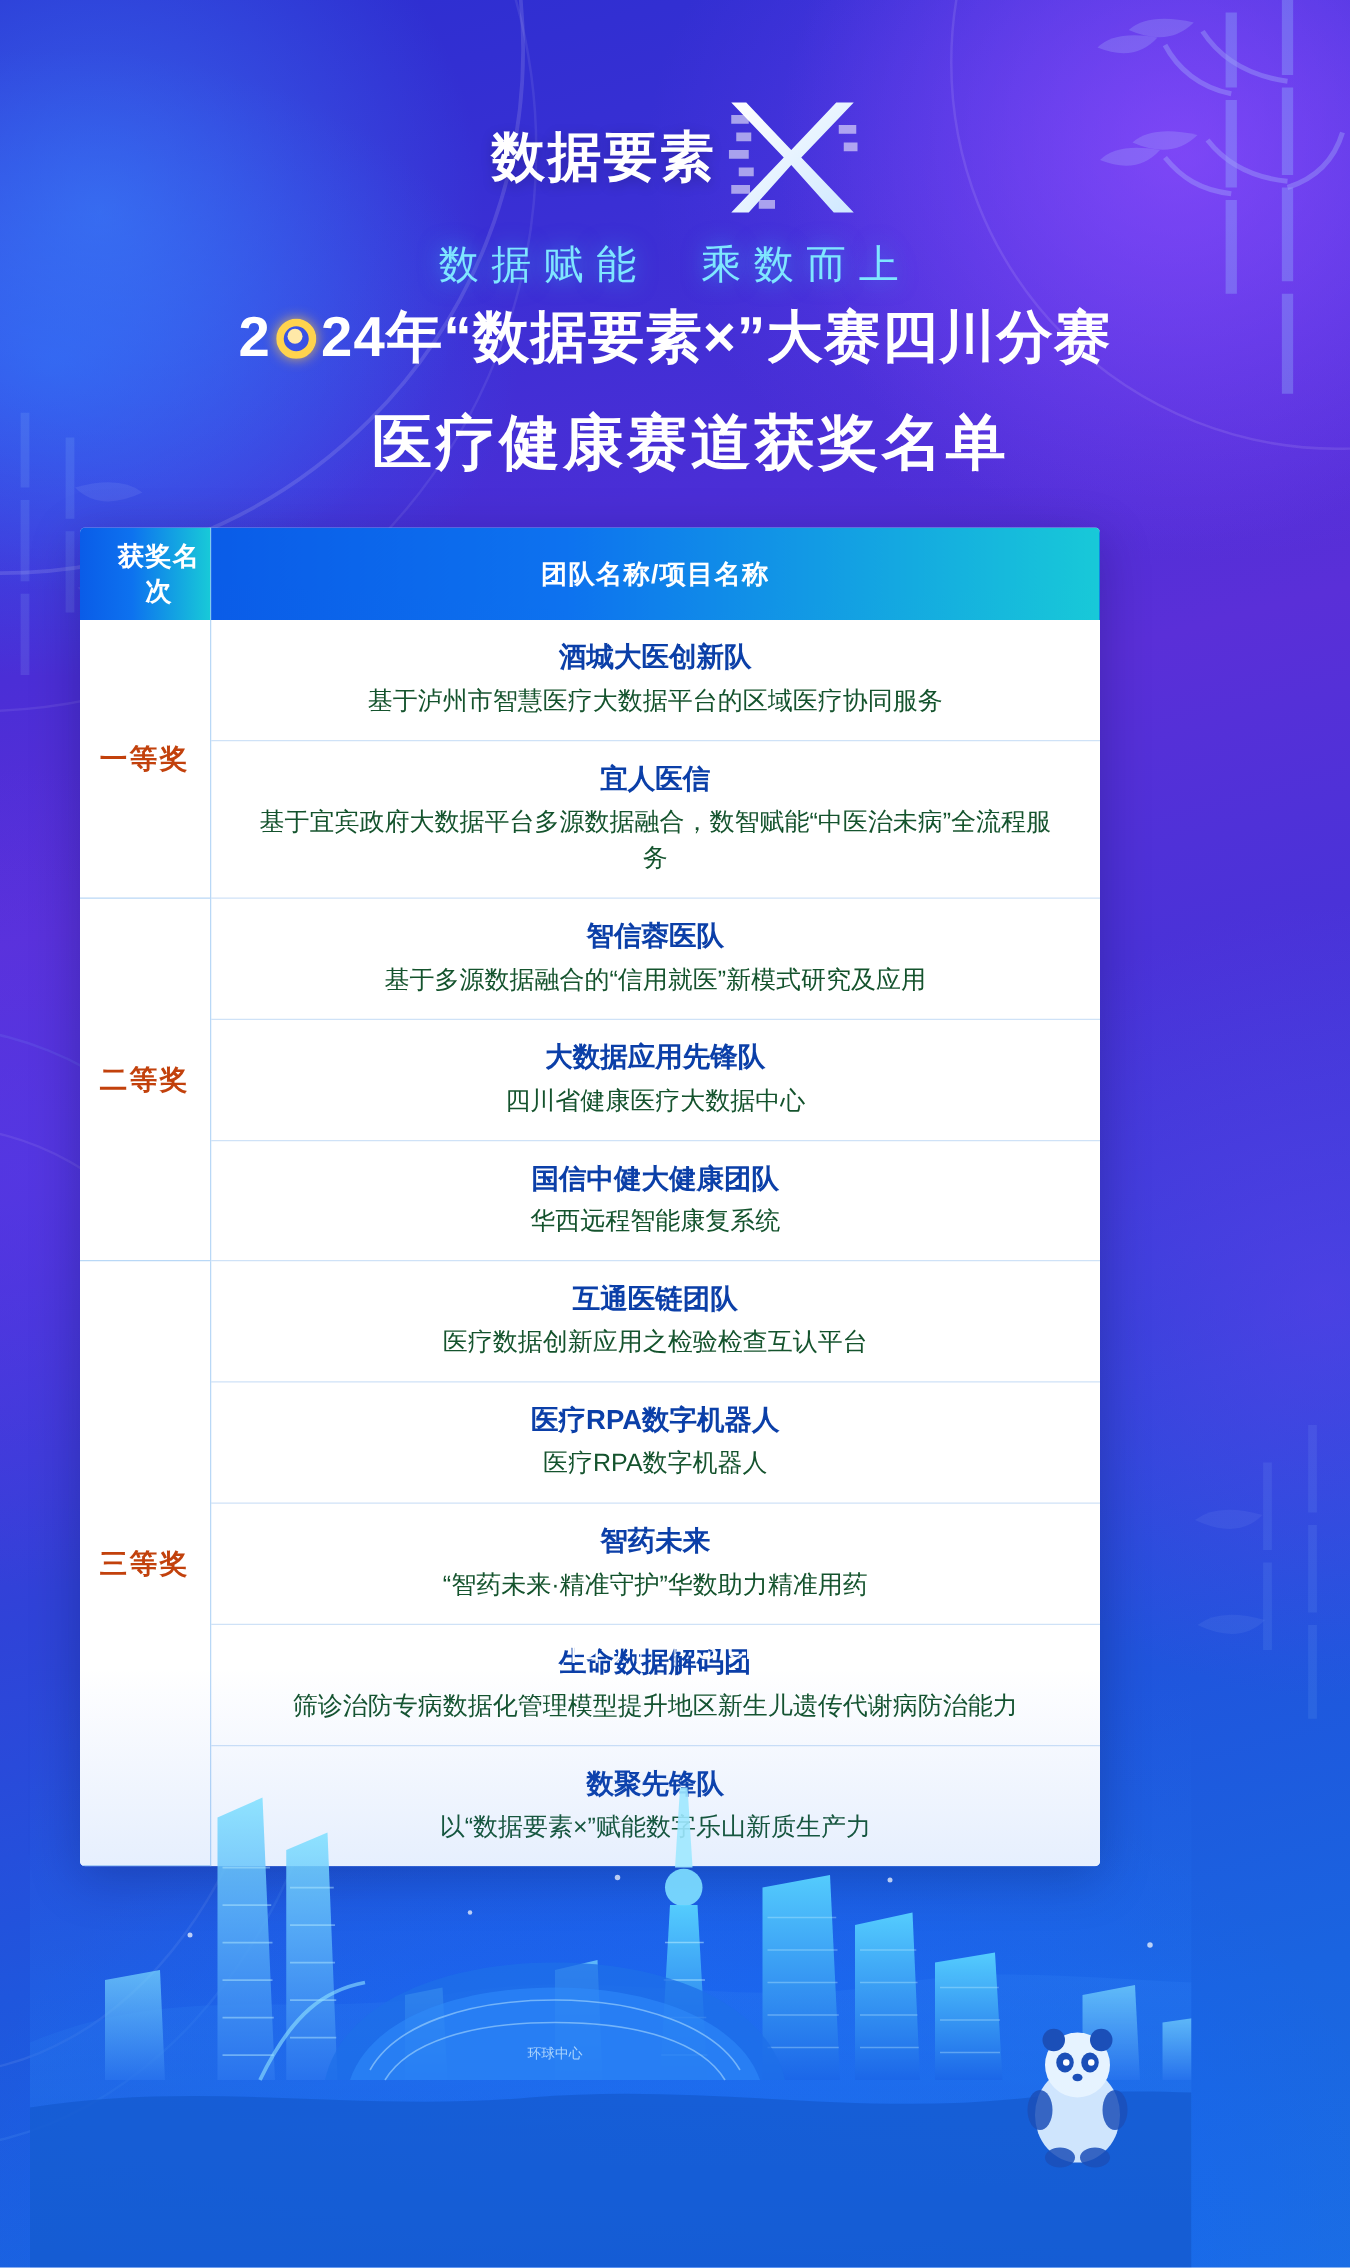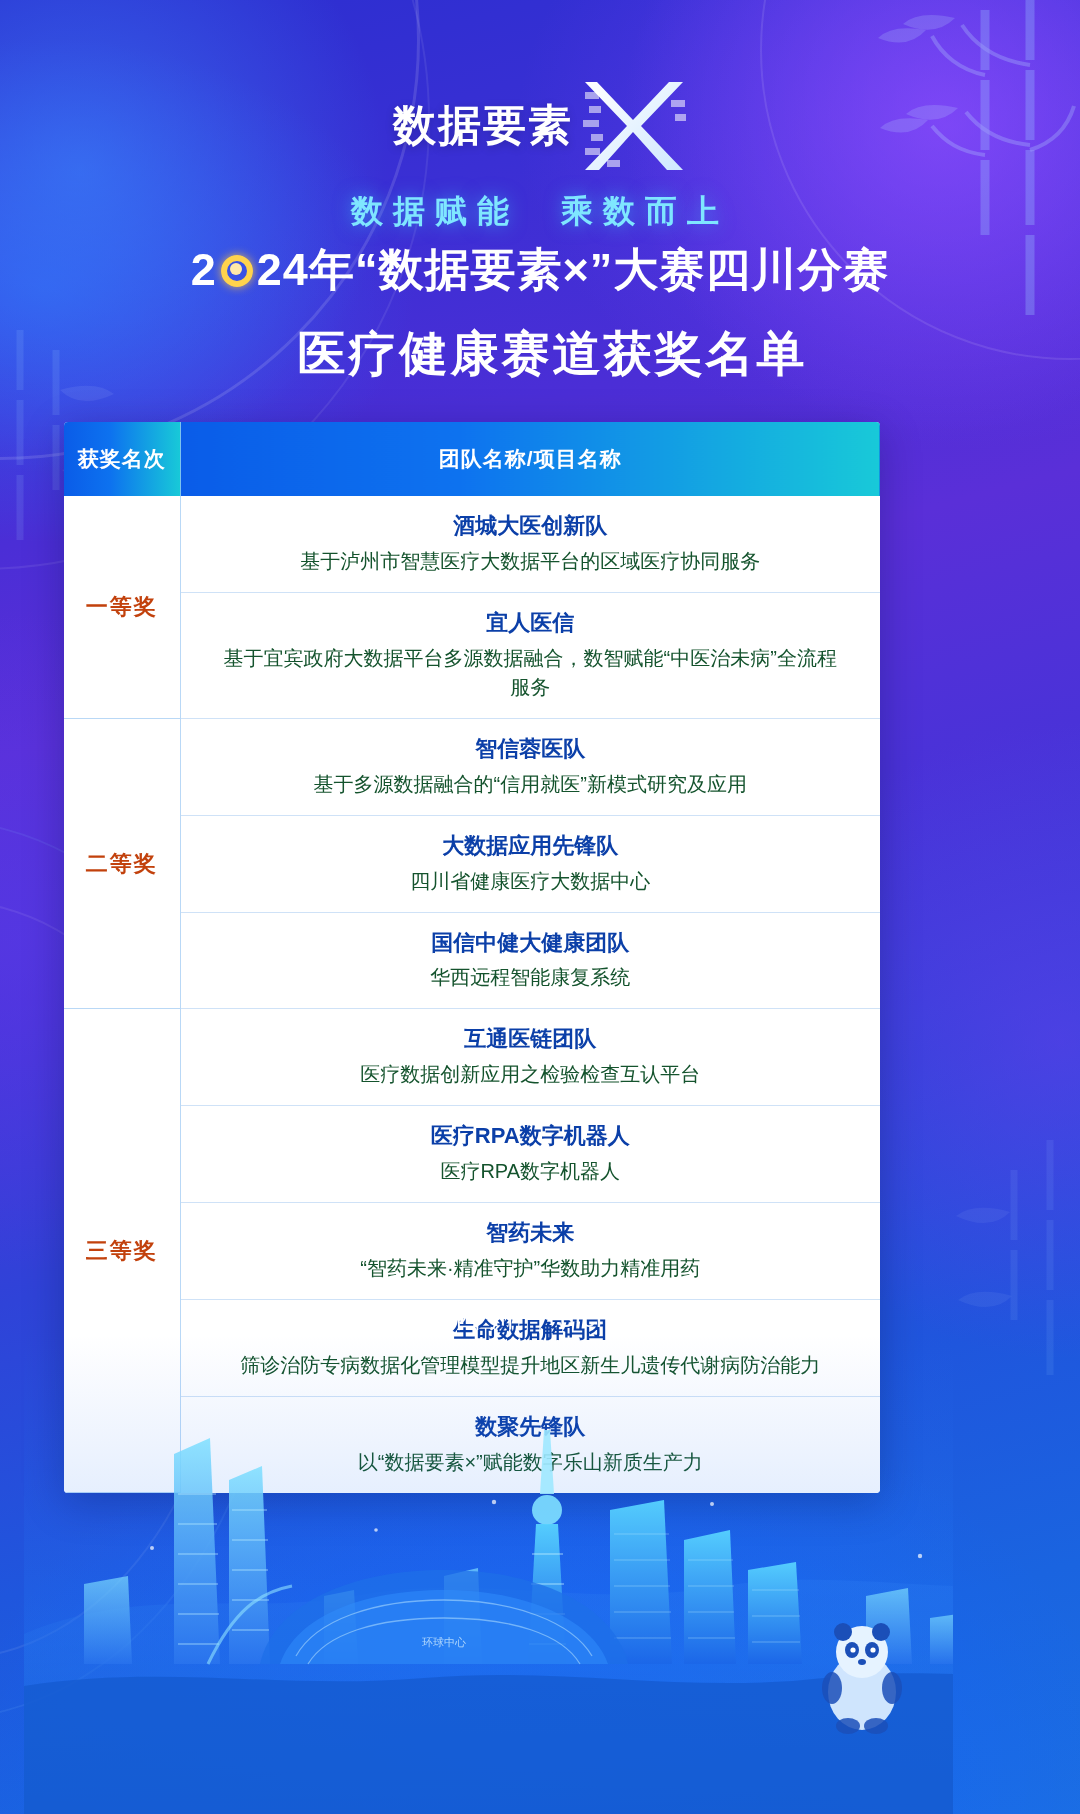--- a/index.html
+++ b/index.html
@@ -72,21 +72,21 @@
     position: relative;
     width: 104px; height: 104px;
   }
   .logo-x svg { display: block; }
 
   .slogan {
     position: absolute;
     top: 190px; left: 0; width: 100%;
     text-align: center;
     font-size: 32px;
-    font-weight: bold;
+    font-weight: normal;
     letter-spacing: 10px;
     color: #7fe6ff;
     text-shadow: 0 0 18px rgba(60,200,255,0.55);
   }
   .title-1 {
     position: absolute;
     top: 240px; left: 0; width: 100%;
     text-align: center;
     font-size: 45px;
     font-weight: bold;
@@ -142,21 +142,21 @@
     table-layout: fixed;
   }
   table.awards thead th {
     background: linear-gradient(90deg, #0a5ce8 0%, #0d72ef 40%, #18c9d8 100%);
     color: #ffffff;
     font-size: 21px;
     font-weight: bold;
     height: 74px;
     letter-spacing: 1px;
   }
-  th.col-rank { width: 116px; border-right: 1px solid rgba(255,255,255,0.45); }
+  th.col-rank { width: 104px; border-right: 1px solid rgba(255,255,255,0.45); padding-left: 23px; }
   td.rank {
     width: 104px;
     text-align: center;
     vertical-align: middle;
     font-size: 22px;
     font-weight: bold;
     color: #c2410c;
     letter-spacing: 2px;
     border-right: 1px solid #b9d8f6;
     border-bottom: 1px solid #b9d8f6;

